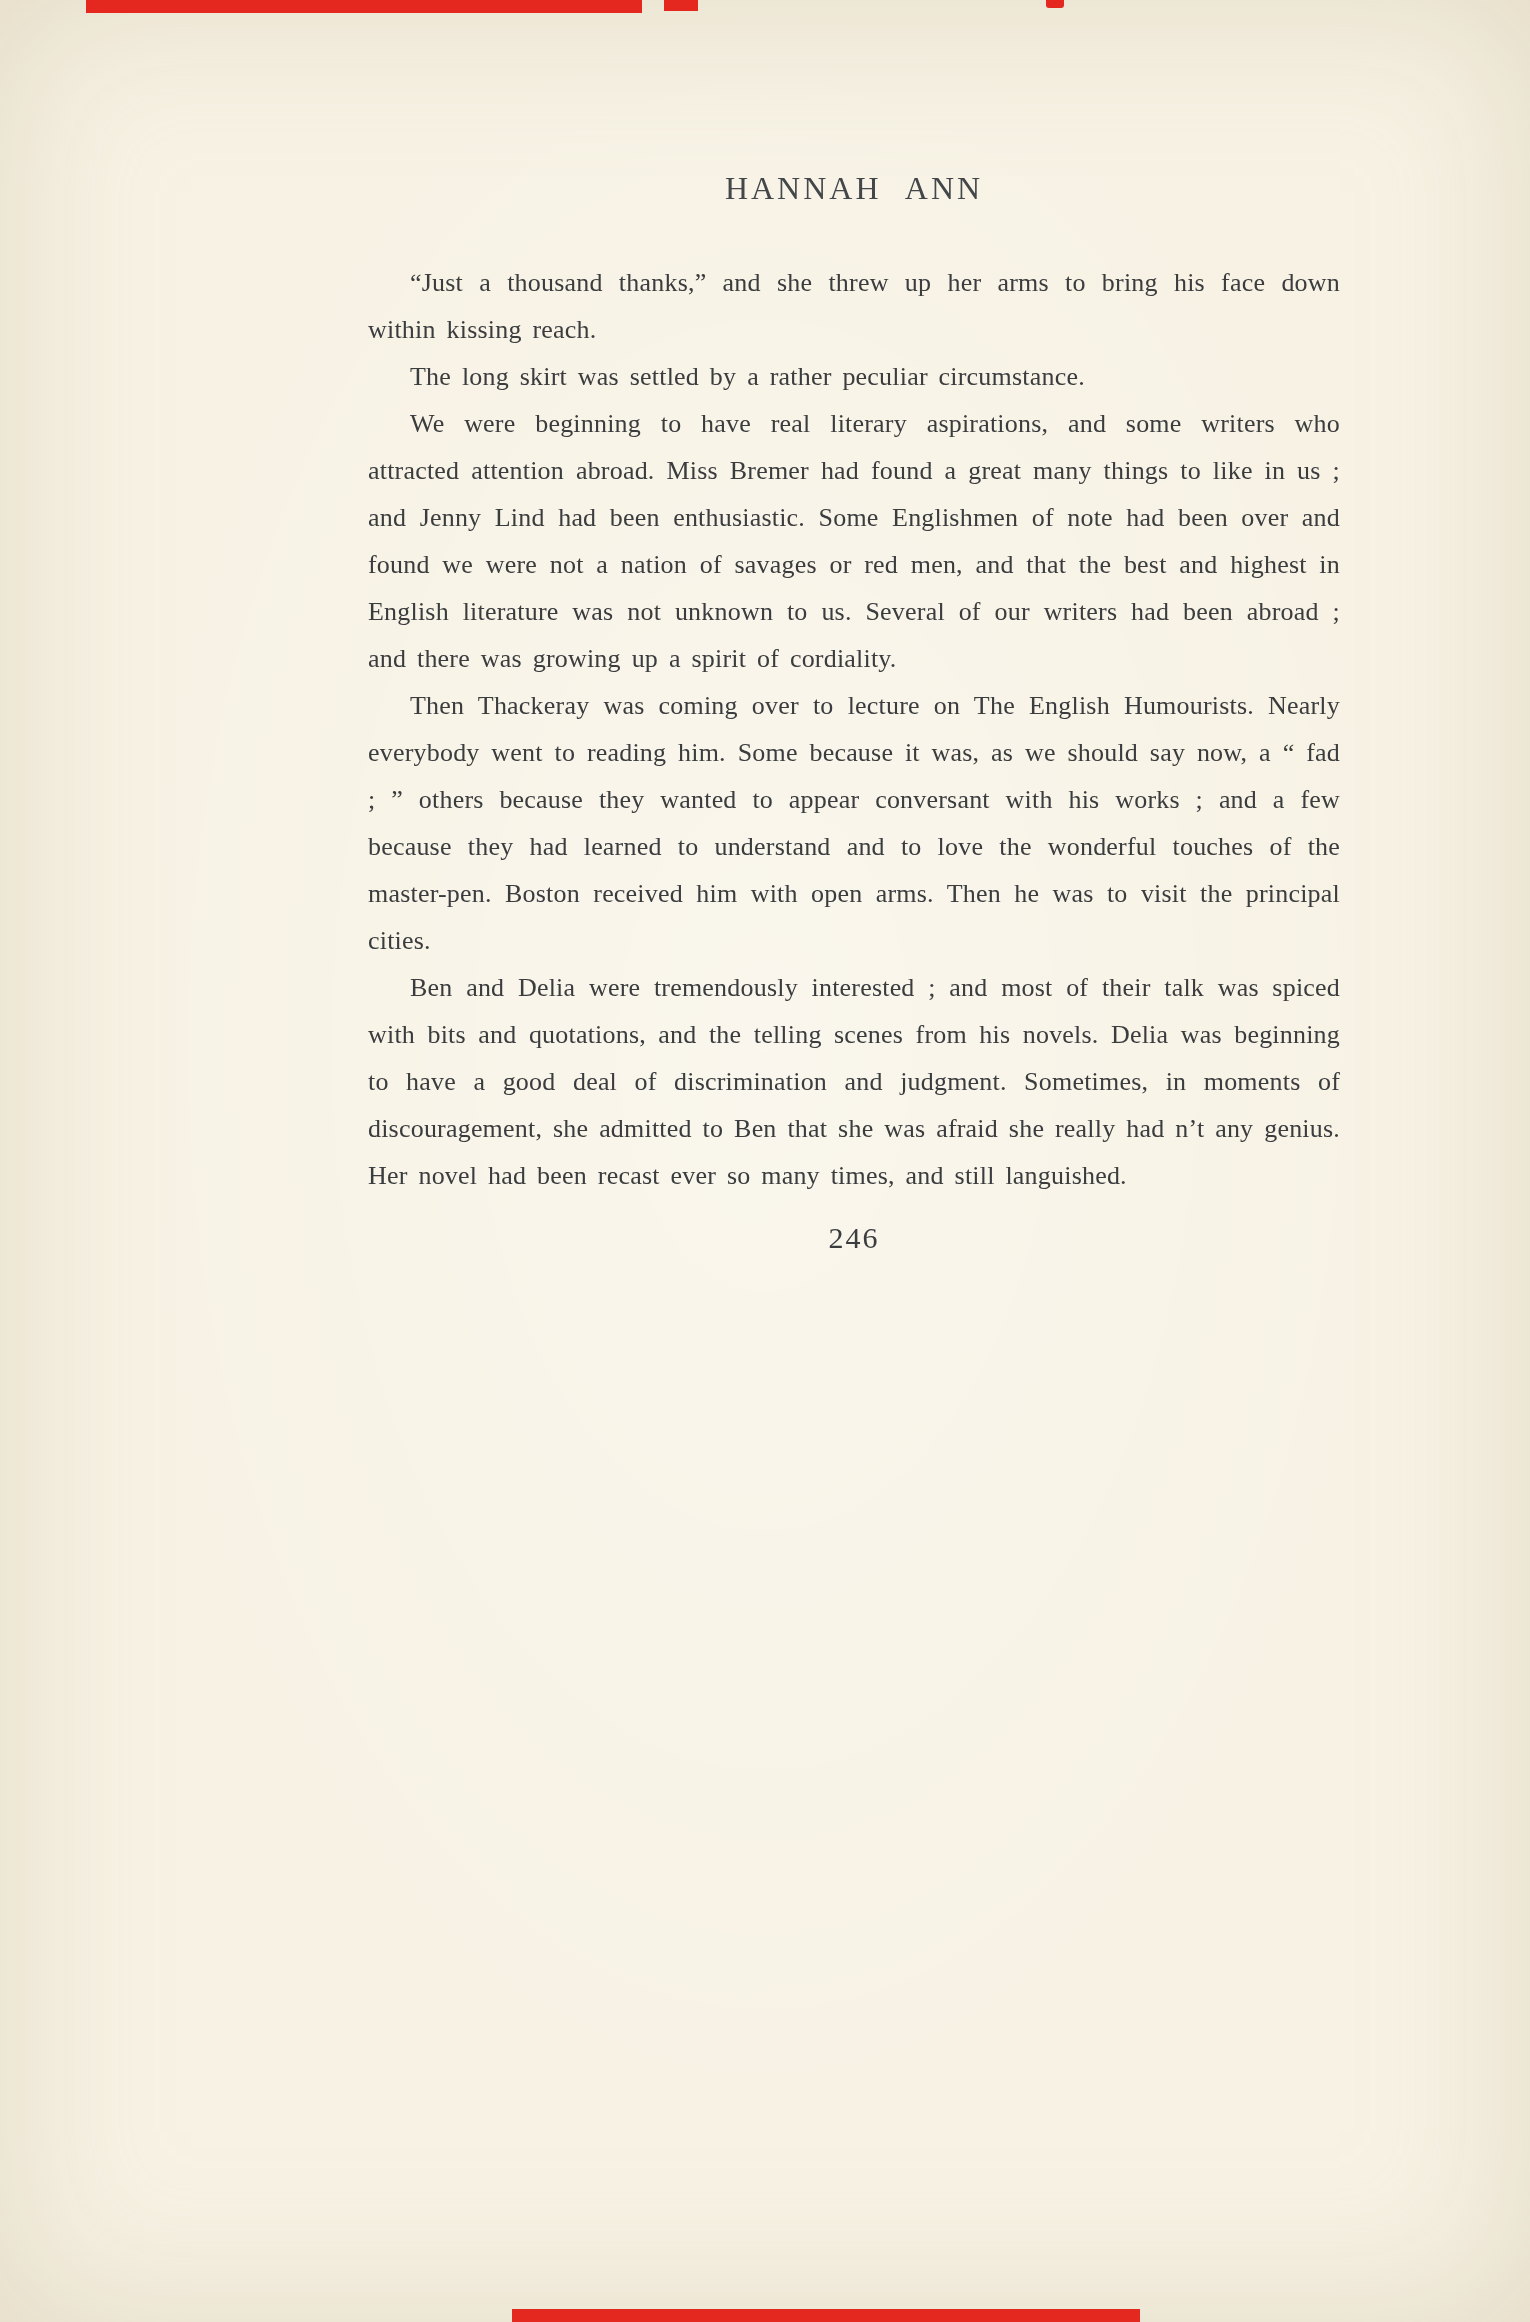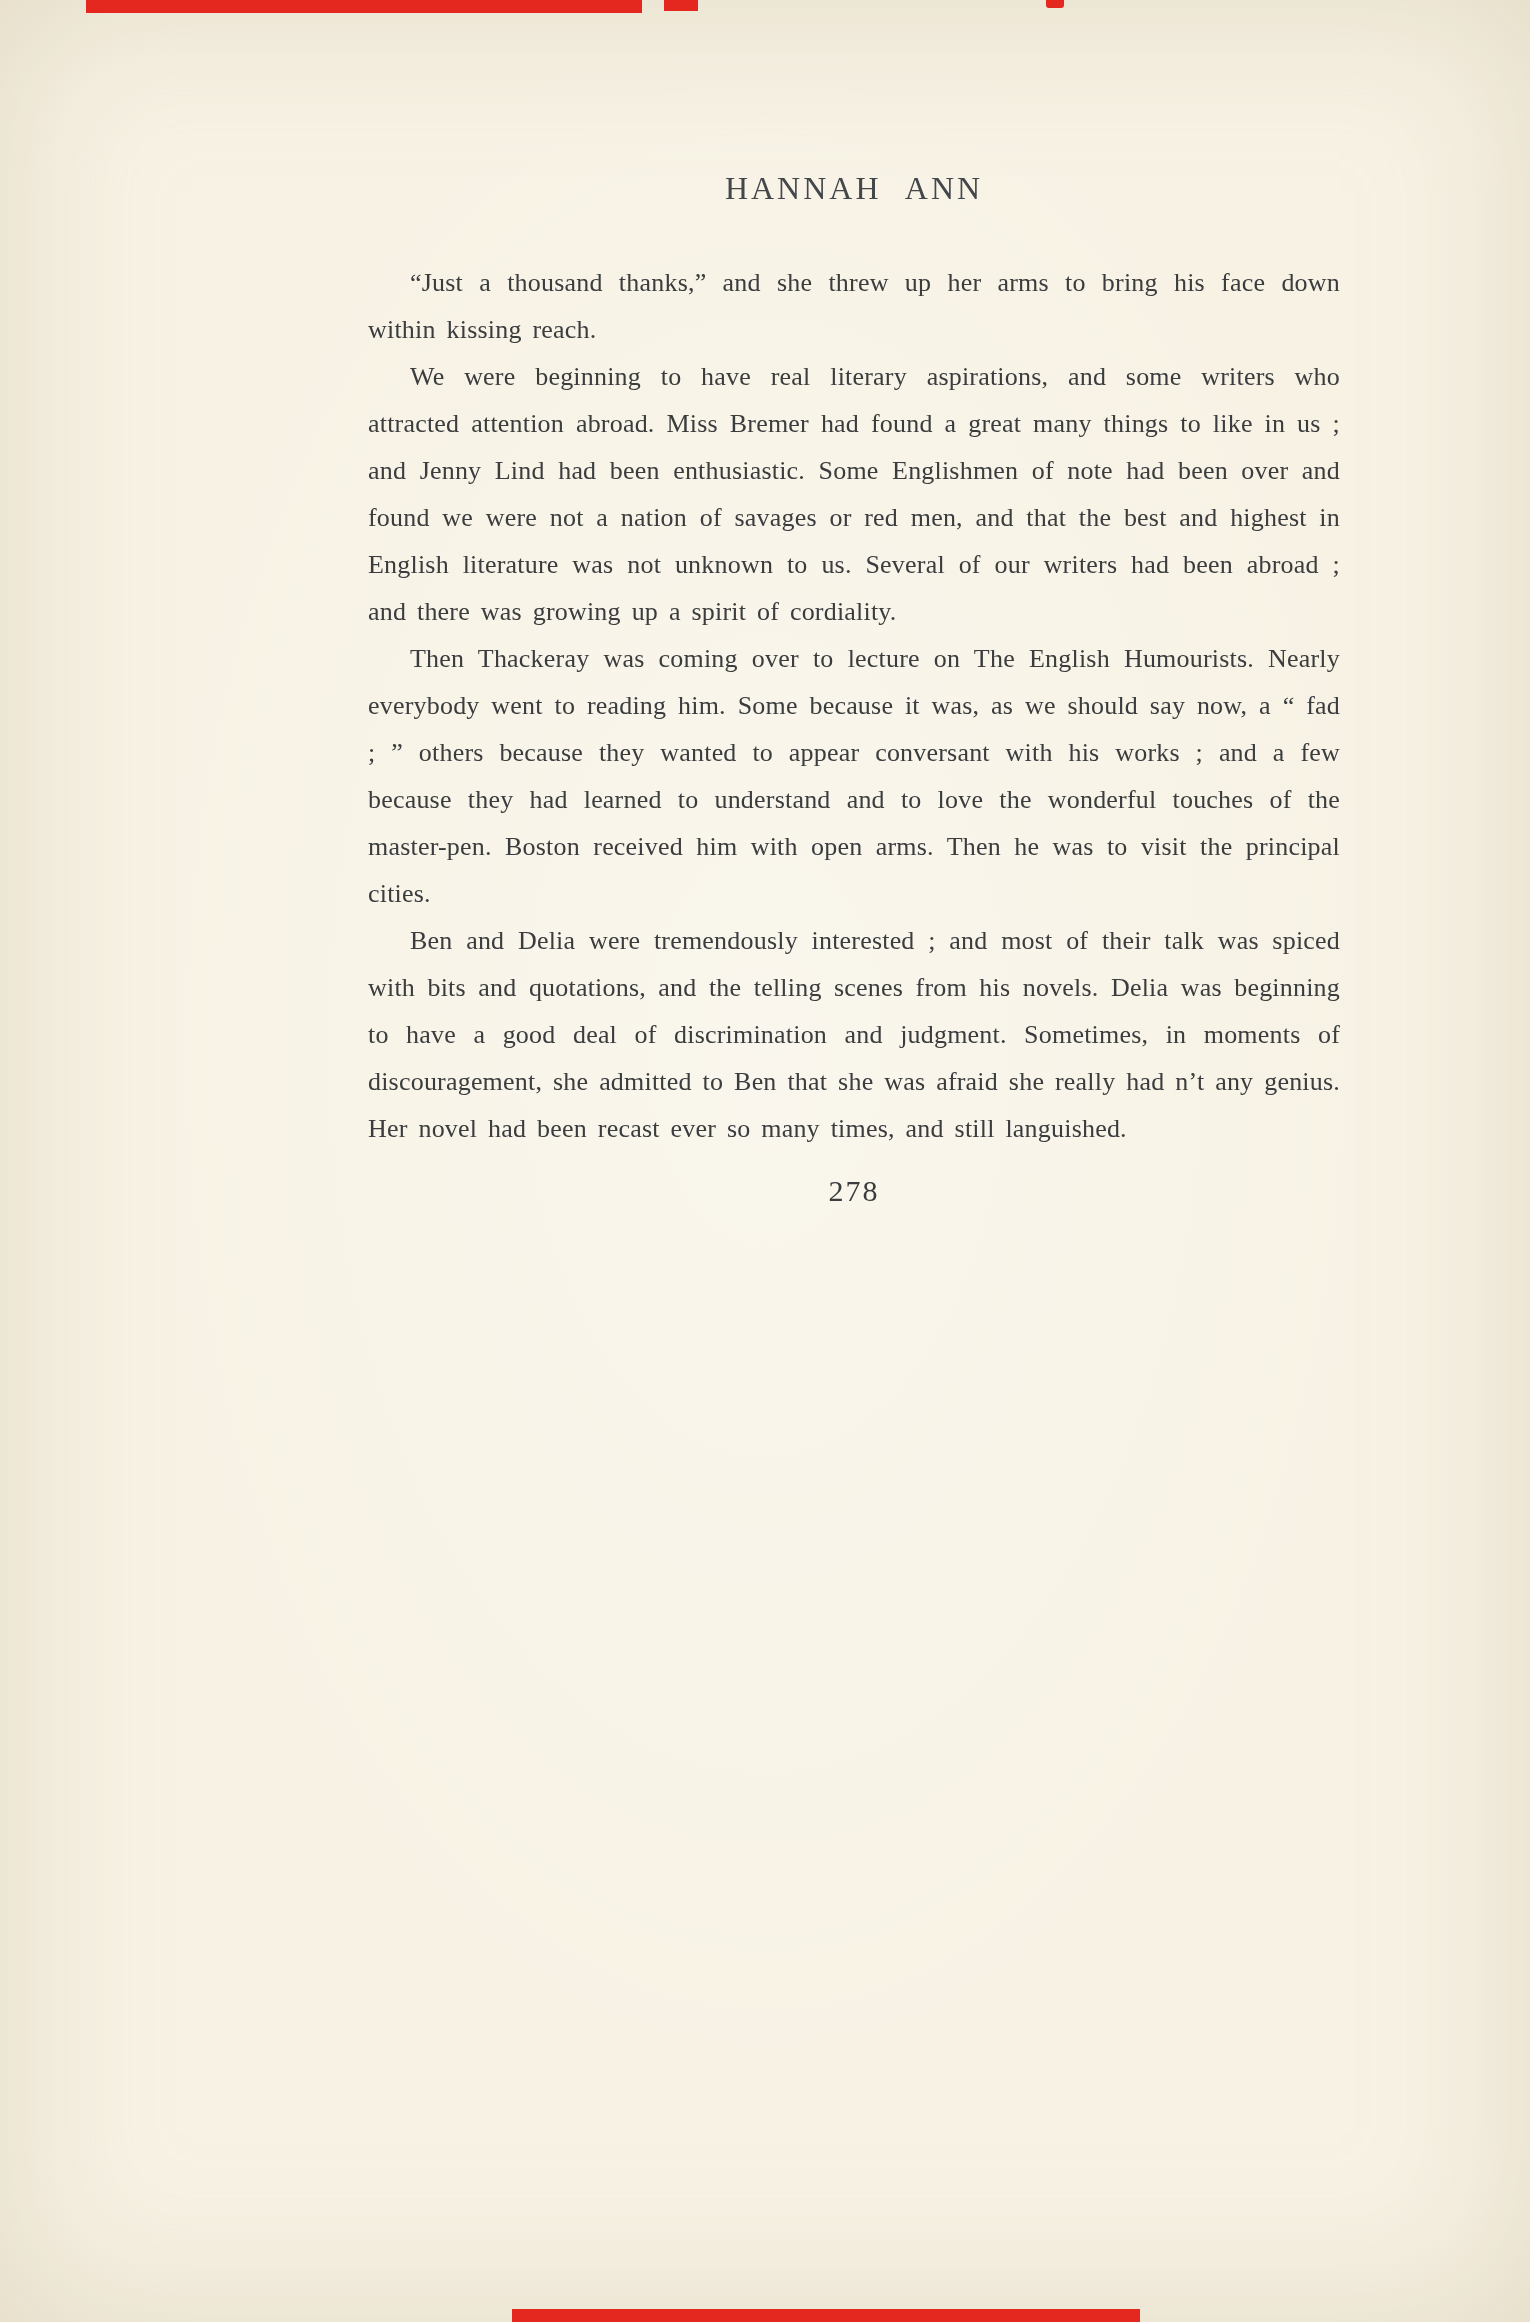--- a/index.html
+++ b/index.html
@@ -71,20 +71,21 @@
 
   <div class="artifact top-bar"></div>
   <div class="artifact top-chip"></div>
   <div class="artifact top-speck"></div>
   <div class="artifact bottom-bar"></div>
 
   <div class="text-block">
     <h1 class="running-head">HANNAH ANN</h1>
 
     <p class="para">“Just a thousand thanks,” and she threw up her arms to bring his face down within kissing reach.</p>
+    <p class="para">The long skirt was settled by a rather peculiar circumstance.</p>
     <p class="para">We were beginning to have real literary aspirations, and some writers who attracted attention abroad.  Miss Bremer had found a great many things to like in us ; and Jenny Lind had been enthusiastic.  Some Englishmen of note had been over and found we were not a nation of savages or red men, and that the best and highest in English literature was not unknown to us.  Several of our writers had been abroad ; and there was growing up a spirit of cordiality.</p>
     <p class="para">Then Thackeray was coming over to lecture on The English Humourists.  Nearly everybody went to reading him.  Some because it was, as we should say now, a “ fad ; ” others because they wanted to appear conversant with his works ; and a few because they had learned to understand and to love the wonderful touches of the master-pen.  Boston received him with open arms.  Then he was to visit the principal cities.</p>
     <p class="para">Ben and Delia were tremendously interested ; and most of their talk was spiced with bits and quotations, and the telling scenes from his novels.  Delia was beginning to have a good deal of discrimination and judgment.  Sometimes, in moments of discouragement, she admitted to Ben that she was afraid she really had n’t any genius.  Her novel had been recast ever so many times, and still languished.</p>
 
-    <div class="page-number">278</div>
+    <div class="page-number">246</div>
   </div>
 
 </div>
 
 </body></html>

